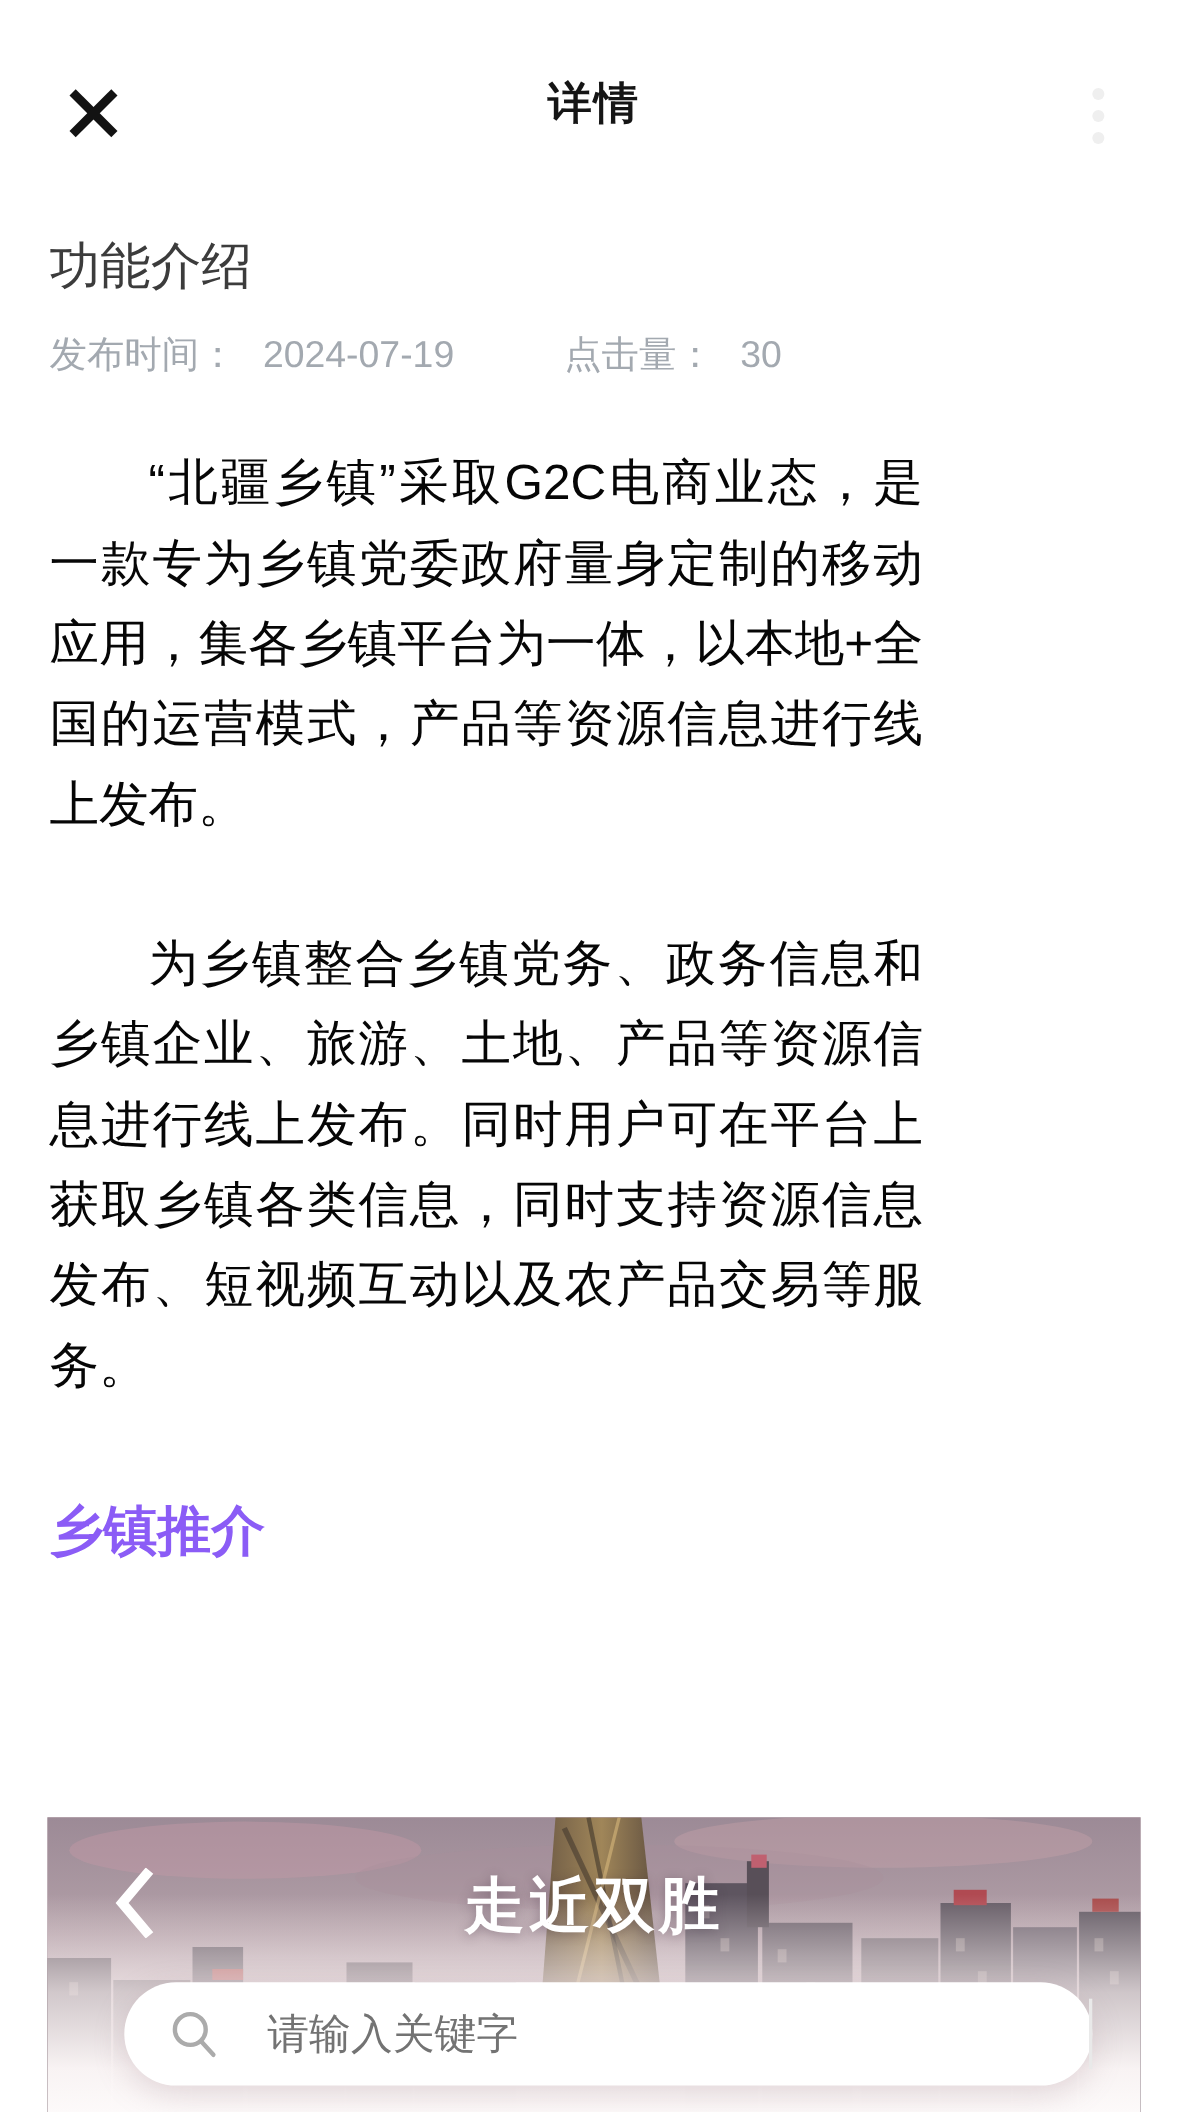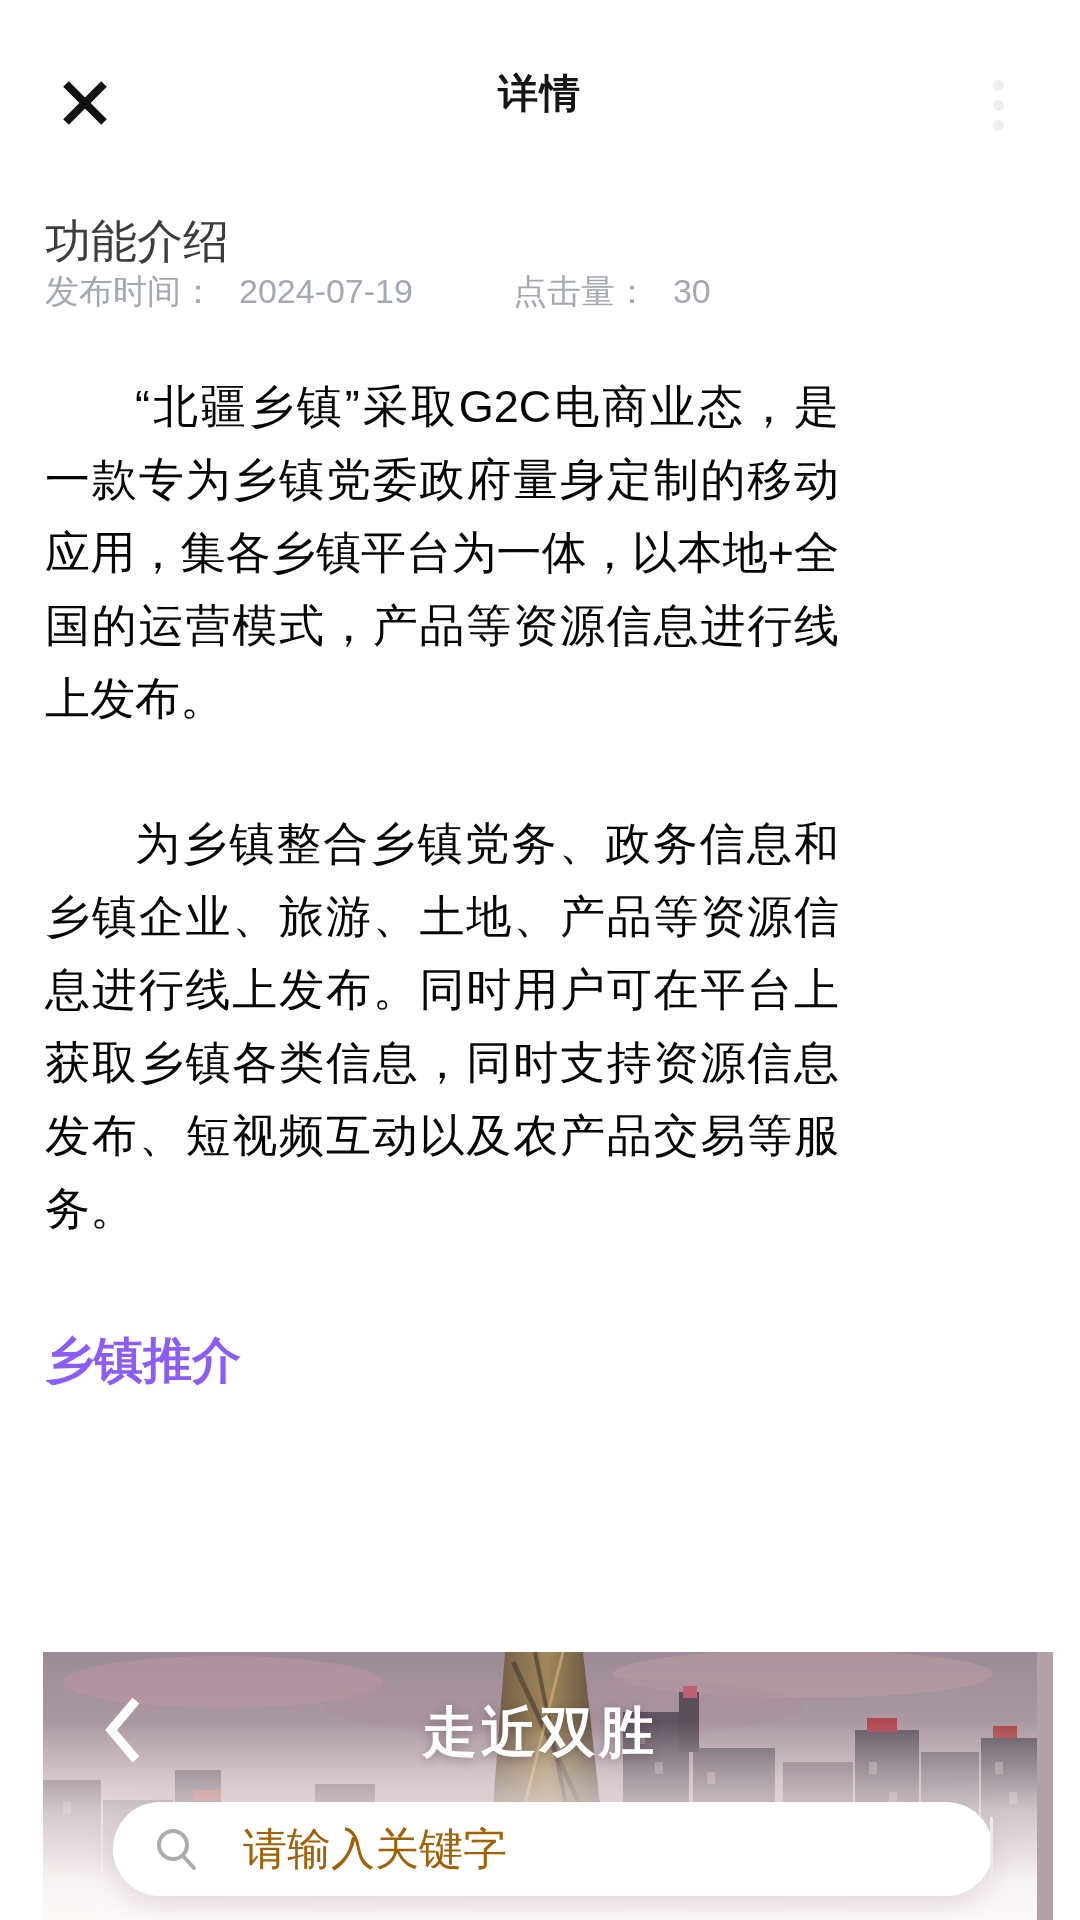--- a/index.html
+++ b/index.html
@@ -9,39 +9,39 @@
   }
   
   .topbar{position:absolute;top:0;left:0;width:1080px;height:150px;background:#fff;}
   .close-btn{position:absolute;left:50px;top:68px;width:70px;height:70px;display:flex;align-items:center;justify-content:center;cursor:pointer;}
   .topbar-title{position:absolute;left:0;top:66px;width:1080px;text-align:center;font-size:40px;font-weight:600;color:#151515;letter-spacing:2px;}
   .more-btn{position:absolute;right:58px;top:70px;width:48px;height:70px;display:flex;flex-direction:column;align-items:center;justify-content:center;gap:9px;cursor:pointer;}
   .more-btn i{width:11px;height:11px;border-radius:50%;background:#efefef;display:block;}
   
   .content{position:absolute;top:150px;left:0;width:884px;padding:0 45px;box-sizing:border-box;}
   .article-title{margin:62px 0 0;font-size:46px;line-height:58px;font-weight:500;color:#3c3c3c;}
-  .meta{font-size:34px;line-height:42px;color:#a3a9b0;display:flex;align-items:baseline;}
+  .meta{margin-top:32px;font-size:34px;line-height:42px;color:#a3a9b0;display:flex;align-items:baseline;}
   .meta .gap1{width:24px;display:inline-block;}
   .meta .gap2{width:100px;display:inline-block;}
   .para{margin:72px 0 0;font-size:45px;line-height:73px;color:#060606;text-indent:2em;text-align:justify;font-weight:400;}
   .para.first{margin-top:58px;}
   .section-title{margin:86px 0 0;font-size:49px;line-height:58px;font-weight:700;color:#8b5cf6;}
   .section-para{margin-top:98px;}
   
-  .embed{position:absolute;left:43px;top:1652px;width:994px;height:268px;overflow:hidden;background:#b3a0a8;padding-left:16px;}
+  .embed{position:absolute;left:43px;top:1652px;width:994px;height:268px;overflow:hidden;background:#b3a0a8;}
   .embed svg.skyline{position:absolute;left:0;top:0;width:994px;height:268px;display:block;}
   .embed-header{position:absolute;left:0;top:0;width:994px;height:130px;}
   .embed-back{position:absolute;left:58px;top:46px;width:40px;height:64px;}
   .embed-title{position:absolute;left:0;top:44px;width:994px;text-align:center;font-size:55px;font-weight:700;color:#ffffff;letter-spacing:4px;text-shadow:0 2px 10px rgba(60,40,60,.35);}
   .search-pill{
     position:absolute;left:70px;top:150px;width:880px;height:94px;border-radius:47px;background:#ffffff;
     box-shadow:0 8px 28px rgba(170,140,150,.30);display:flex;align-items:center;box-sizing:border-box;padding:0 0 0 40px;
   }
   .search-pill .mag{flex:0 0 auto;display:block;}
-  .search-placeholder{flex:1 1 auto;margin-left:42px;font-size:44px;color:#a16207;white-space:nowrap;overflow:hidden;}
+  .search-placeholder{flex:1 1 auto;margin-left:42px;font-size:38px;color:#737373;white-space:nowrap;overflow:hidden;}
   .search-divider{flex:0 0 auto;width:3px;height:64px;background:#e9e9e9;}
   .search-btn{flex:0 0 170px;text-align:center;font-size:48px;font-weight:600;color:#c23b35;cursor:pointer;}
 </style>
 </head>
 <body>
 
 <div class="screen">
 
   <div class="topbar">
     <div class="close-btn">

